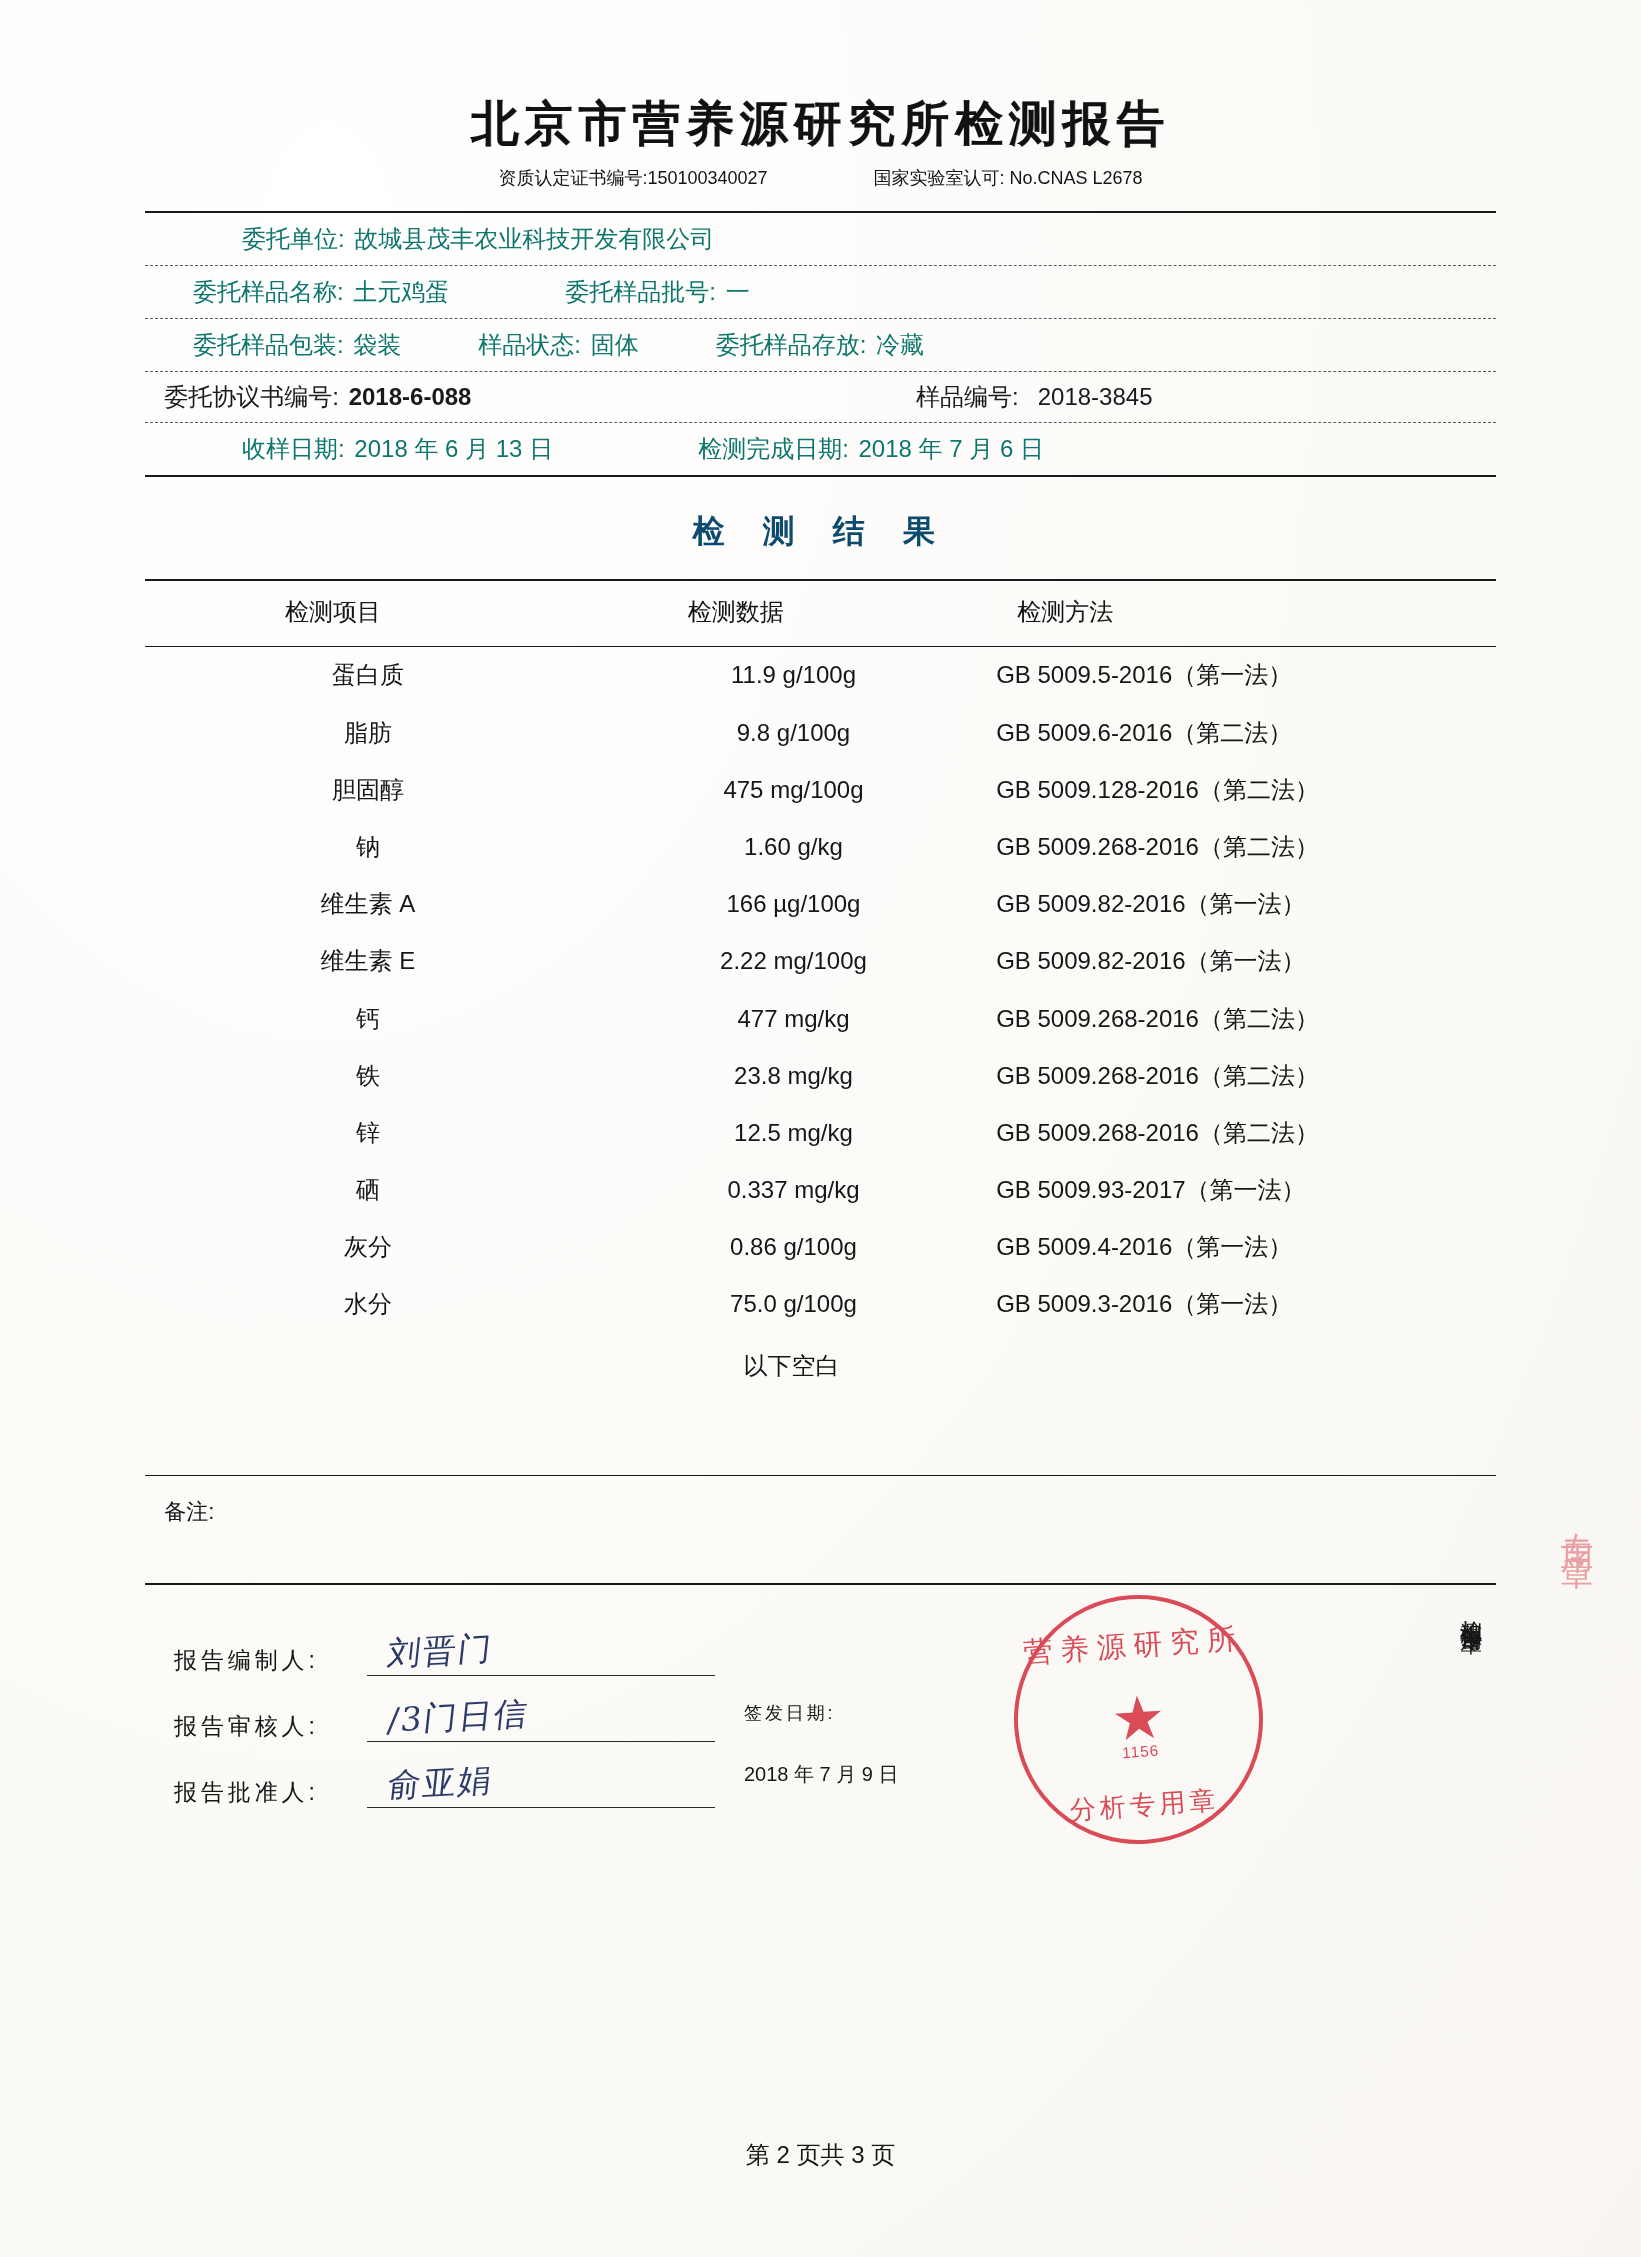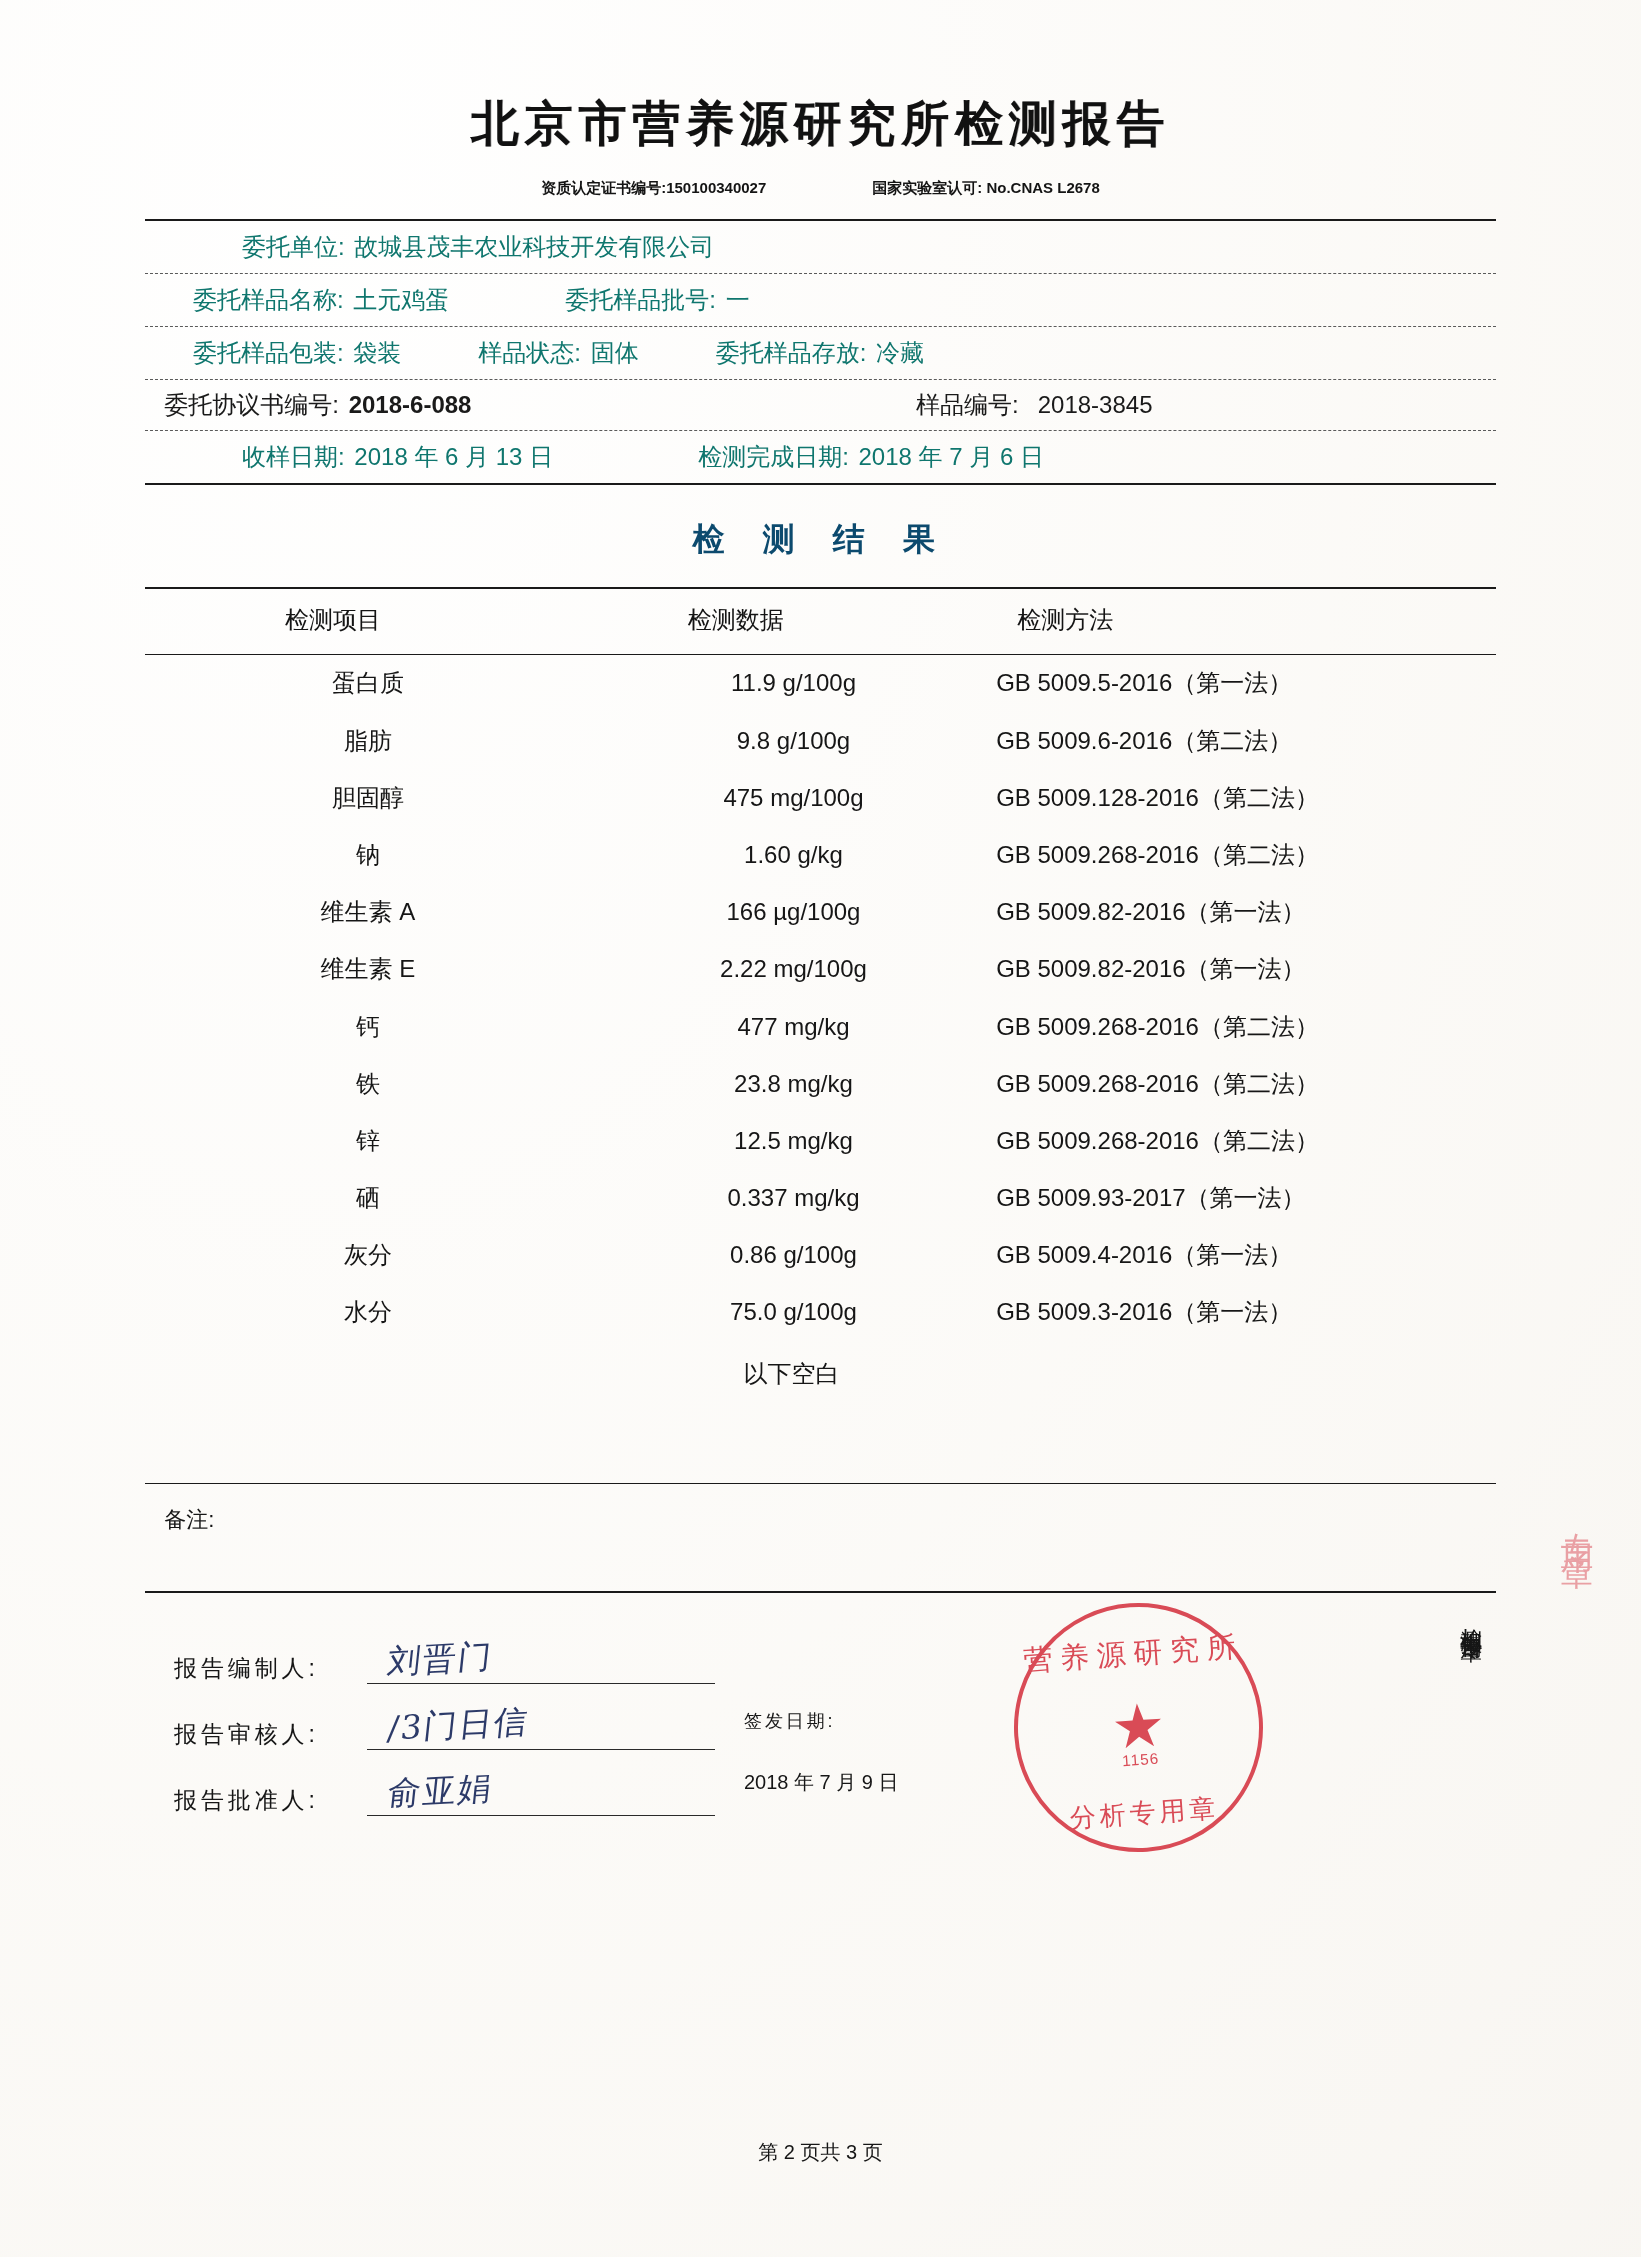--- a/index.html
+++ b/index.html
@@ -42,23 +42,23 @@
     font-size: 48px;
     letter-spacing: 5.8px;
     color: #111;
     margin-top: 92px;
     text-shadow: 0.6px 0 0 rgba(0,0,0,0.35);
   }
   .cert-line {
     display: flex;
     justify-content: center;
     gap: 106px;
-    margin-top: 23px;
-    font-size: 15px;
-    font-weight: bold;
+    margin-top: 10px;
+    font-size: 18px;
+    font-weight: normal;
     color: #141414;
   }
 
   
   .rule-thick {
     border-top: 2.9px solid #1a1a1a;
     margin-top: 21px;
   }
   .rule-dash {
     border-top: 1.4px dashed #5a5a5a;
@@ -290,21 +290,21 @@
     color: #e06b74;
     opacity: 0.62;
     letter-spacing: 11.6px;
   }
 
   .footer {
     position: absolute;
     left: 0; right: 0;
     top: 2139px;
     text-align: center;
-    font-size: 20px;
+    font-size: 24px;
     color: #161616;
   }
 </style>
 </head>
 <body>
 
 <div class="page">
   <div class="paper-tint"></div>
 
   <div class="content">

